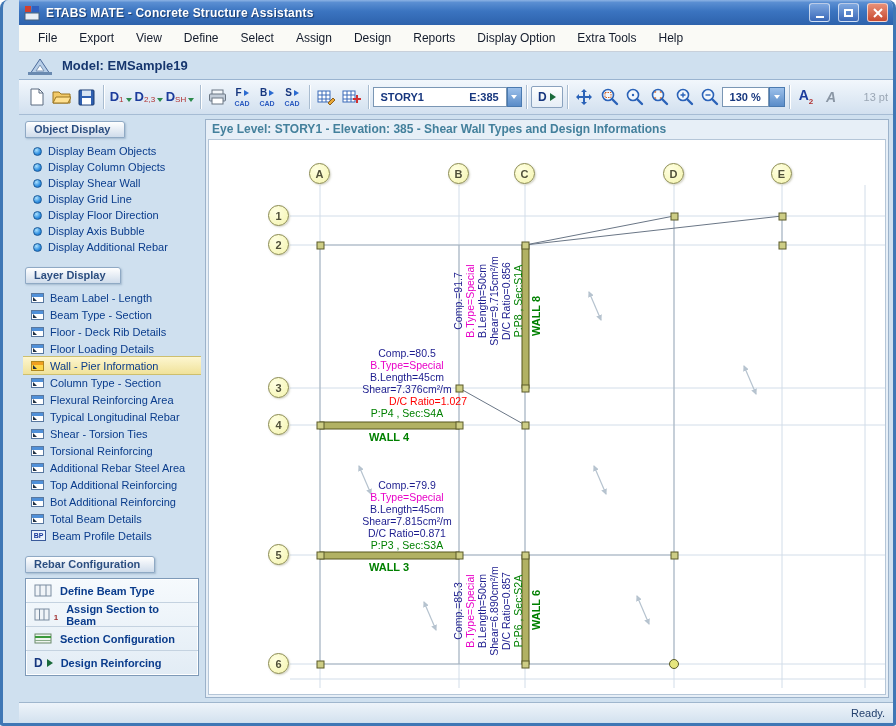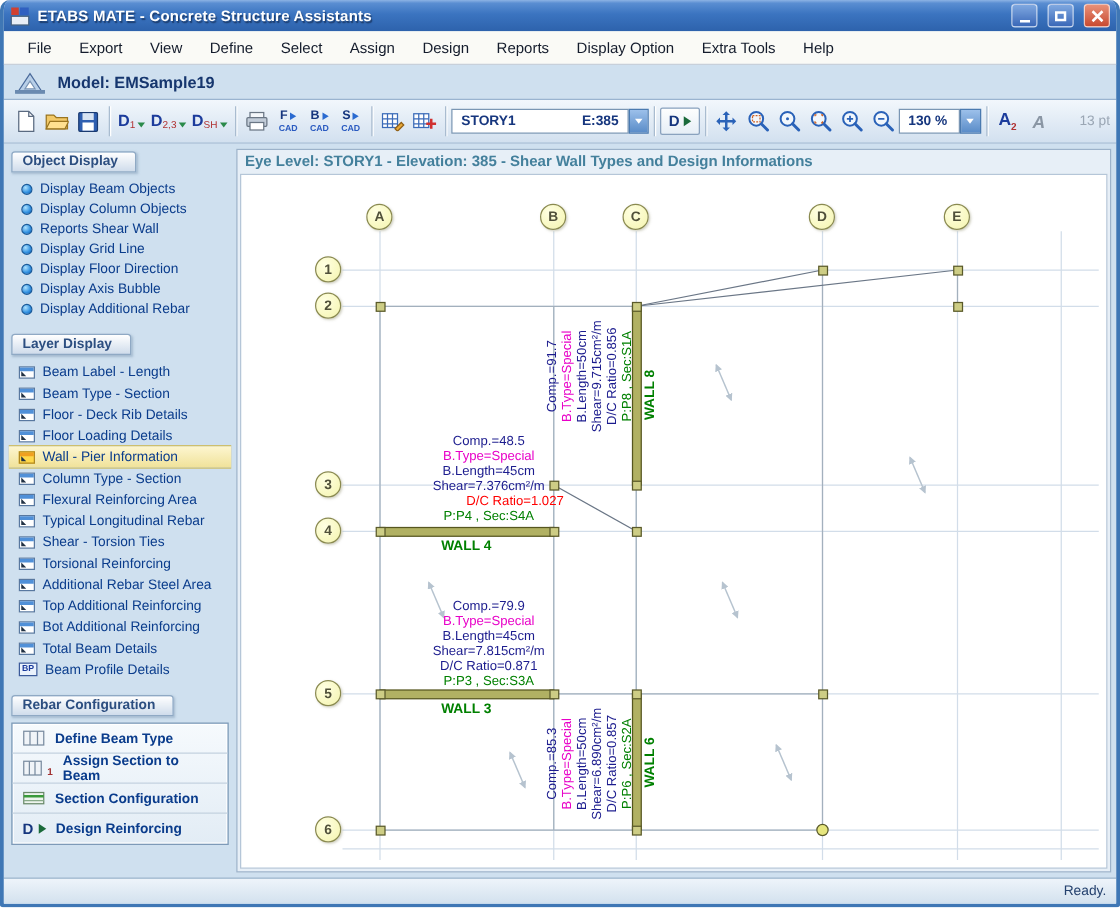--- a/index.html
+++ b/index.html
@@ -1,19 +1,19 @@
 <!DOCTYPE html>
 <html><head>
 <meta charset="utf-8">
 <style>
   * { box-sizing: border-box; }
   body { margin:0; background:#ffffff; font-family:"Liberation Sans", sans-serif; }
 
   .win { width:896px; height:726px; border:3px solid #3f77b5; border-top:none;
-         border-radius:8px 8px 3px 3px; overflow:hidden; background:#cfe0ef; position:relative; }
+         border-radius:8px 8px 3px 3px; overflow:hidden; background:#cfe0ef; position:relative;padding-left:16px; }
 
   
   .titlebar { height:25px; background:linear-gradient(#8db3e4 0%,#5a8ed2 10%,#3b74c0 45%,#2d62ac 100%);
               display:flex; align-items:center; padding:0 5px; gap:6px; }
   .title-text { color:#fff; font-weight:bold; font-size:12px; flex:1;
                 text-shadow:1px 1px 1px #1a3a6a; letter-spacing:.2px; }
   .winbtn { width:21px; height:19px; border-radius:3px; border:1px solid rgba(255,255,255,.65);
             display:flex; align-items:center; justify-content:center; margin-left:2px; }
   .winbtn.minb,.winbtn.maxb { background:linear-gradient(#7fa8e0,#3a68b8); }
   .winbtn.closeb { background:linear-gradient(#e89078,#c84a30); }
@@ -340,21 +340,21 @@
       <div class="obj-item">
         <span class="bullet"></span>
         <span>Display Beam Objects</span>
       </div>
       <div class="obj-item">
         <span class="bullet"></span>
         <span>Display Column Objects</span>
       </div>
       <div class="obj-item">
         <span class="bullet"></span>
-        <span>Reports Shear Wall</span>
+        <span>Display Shear Wall</span>
       </div>
       <div class="obj-item">
         <span class="bullet"></span>
         <span>Display Grid Line</span>
       </div>
       <div class="obj-item">
         <span class="bullet"></span>
         <span>Display Floor Direction</span>
       </div>
       <div class="obj-item">
@@ -560,21 +560,21 @@
         <div class="ann rotv" style="left:219px;top:125px;width:120px">
           <div class="navy">Comp.=91.7</div>
           <div class="mag">B.Type=Special</div>
           <div class="navy">B.Length=50cm</div>
           <div class="navy">Shear=9.715cm²/m</div>
           <div class="navy">D/C Ratio=0.856</div>
           <div class="grn">P:P8 , Sec:S1A</div>
         </div>
 
         <div class="ann" style="left:138px;top:207px;width:120px">
-          <div class="navy">Comp.=48.5</div>
+          <div class="navy">Comp.=80.5</div>
           <div class="mag">B.Type=Special</div>
           <div class="navy">B.Length=45cm</div>
           <div class="navy">Shear=7.376cm²/m</div>
           <div class="red">D/C Ratio=1.027</div>
           <div class="grn">P:P4 , Sec:S4A</div>
         </div>
 
         <div class="ann" style="left:138px;top:339px;width:120px">
           <div class="navy">Comp.=79.9</div>
           <div class="mag">B.Type=Special</div>

